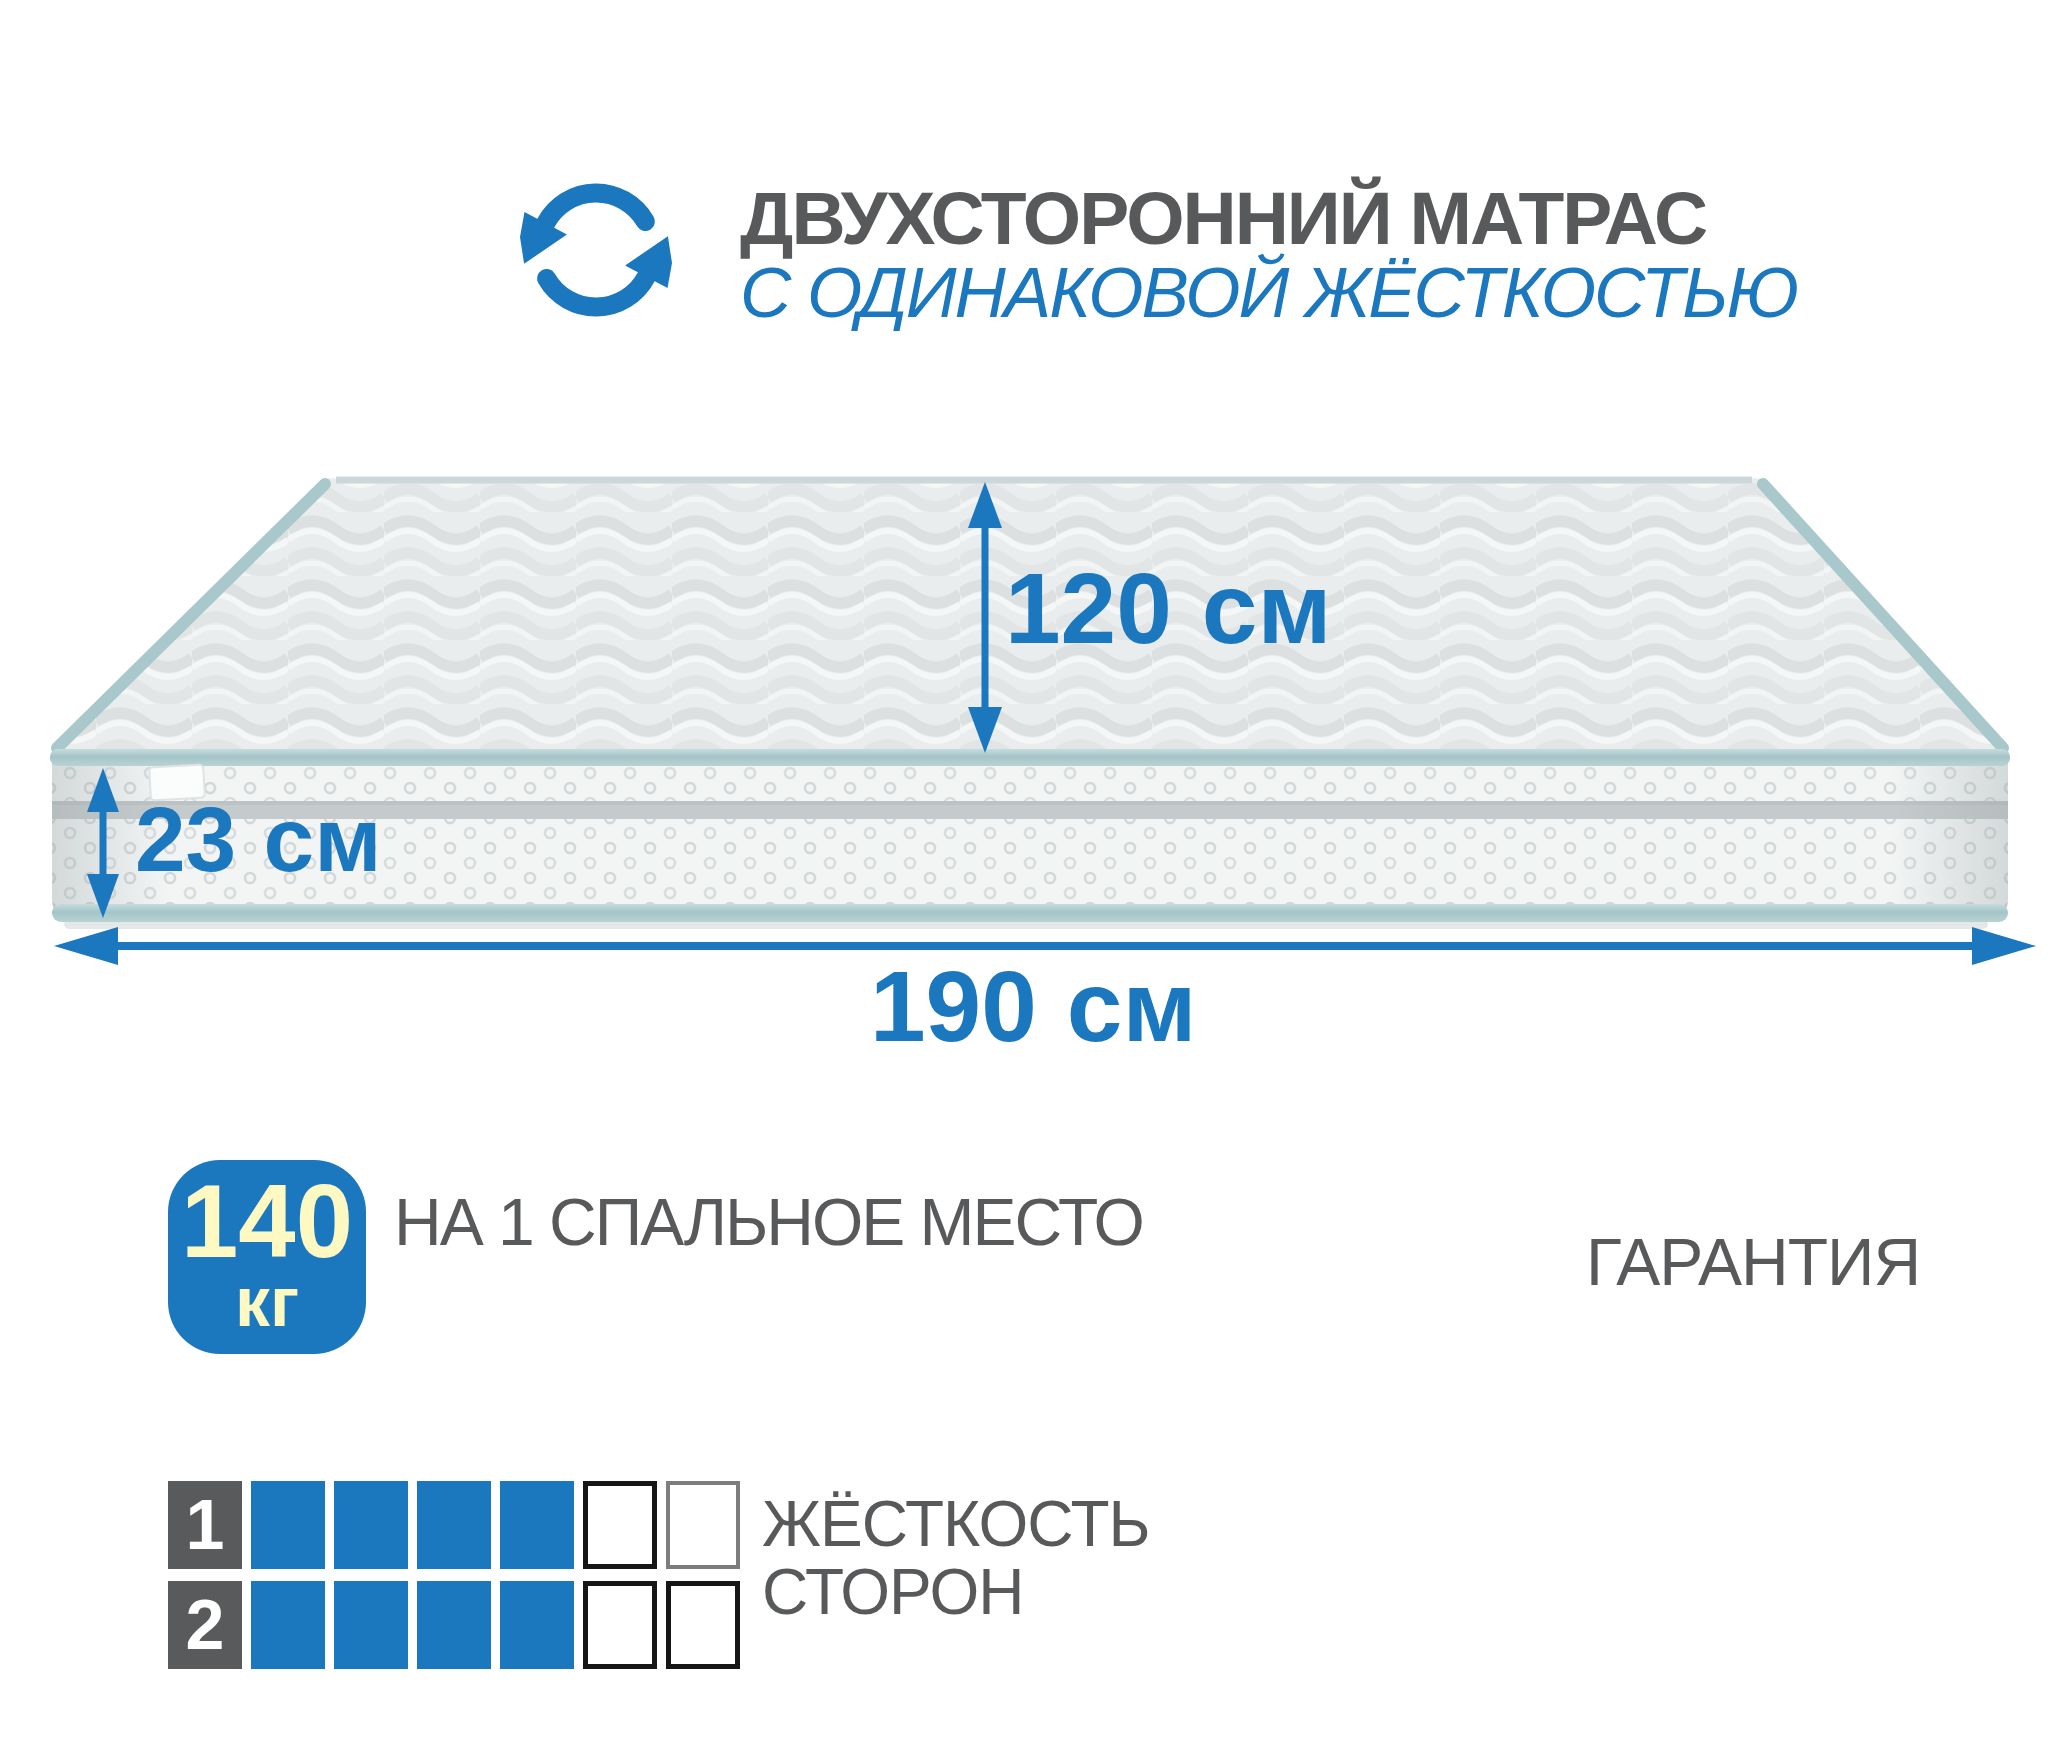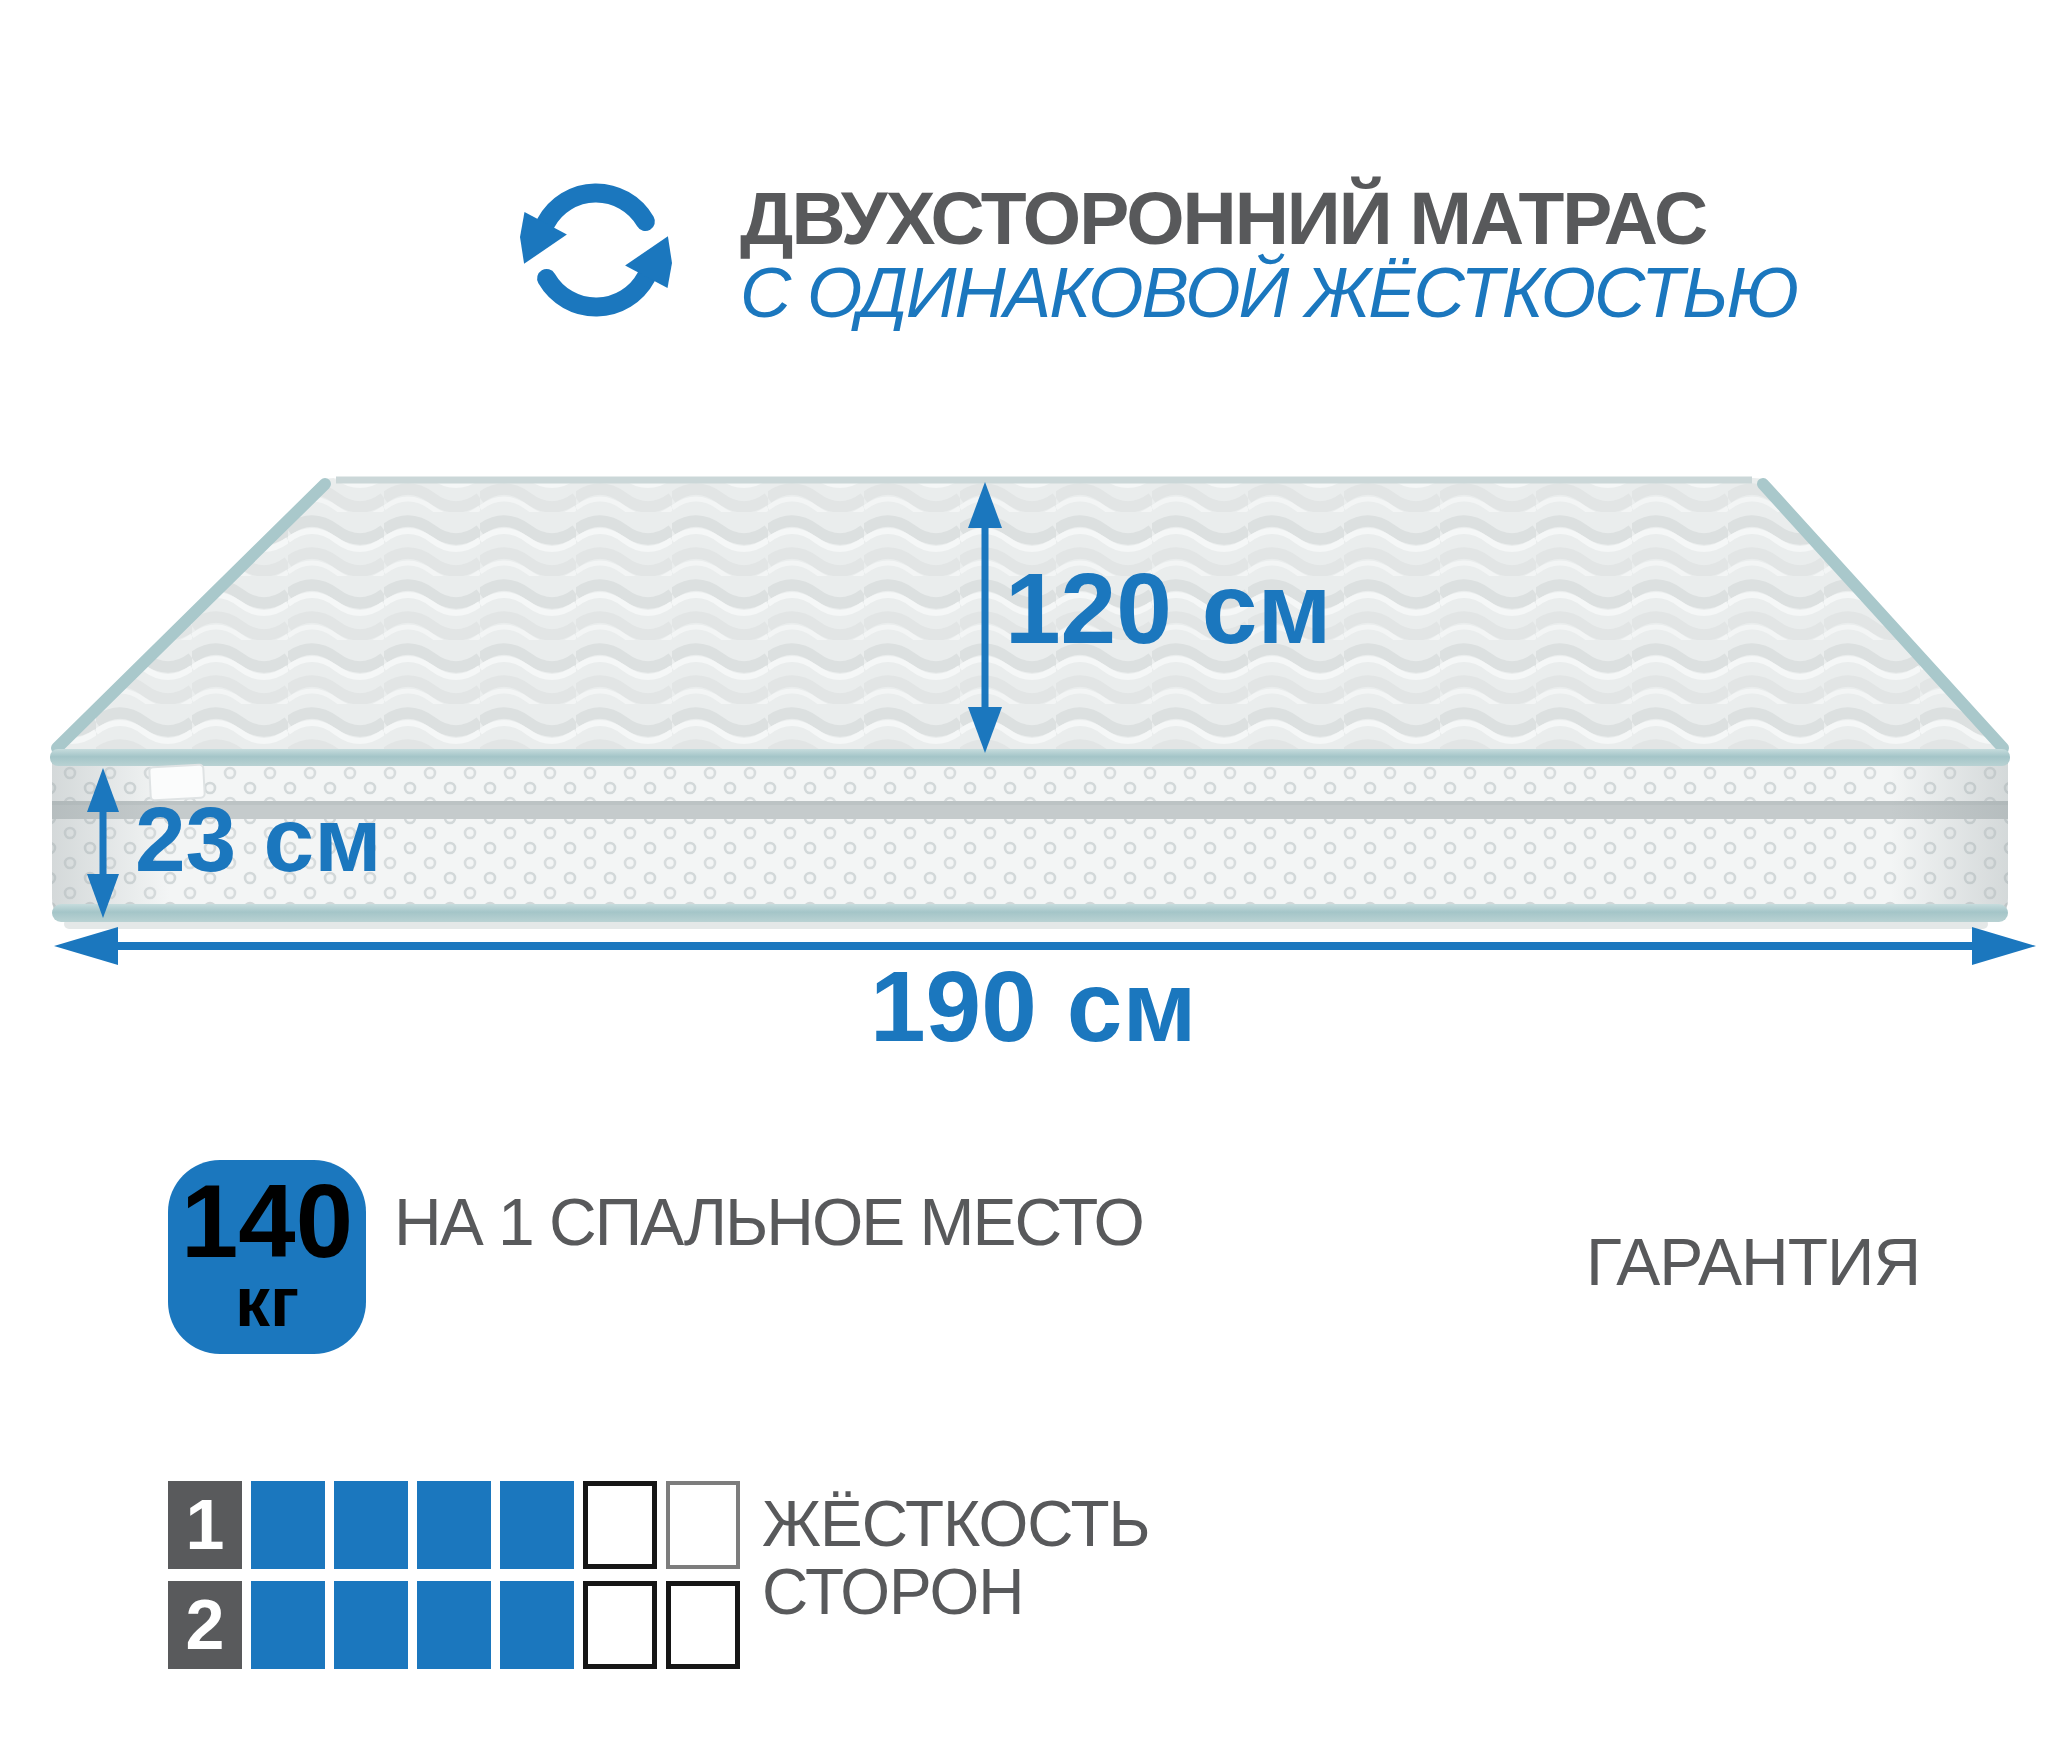--- a/index.html
+++ b/index.html
@@ -27,21 +27,21 @@
   .dim{
     position:absolute;color:var(--blue);font-weight:bold;line-height:1;white-space:nowrap;
   }
   .dim .unit{margin-left:0.30em;}
   .dim-120{left:1005px;top:558px;font-size:100px;}
   .dim-23{left:135px;top:794px;font-size:91px;}
   .dim-190{left:870px;top:944px;font-size:100px;margin-top:12px;}
   
   .badge{
     position:absolute;width:198px;height:194px;border-radius:52px;background:var(--blue);
-    color:#000000;display:flex;flex-direction:column;align-items:center;justify-content:center;
+    color:#fef9c3;display:flex;flex-direction:column;align-items:center;justify-content:center;
   }
   .badge .value{font-size:103px;font-weight:bold;line-height:0.88;}
   .badge .unit{font-size:70px;font-weight:bold;line-height:1.0;}
   .badge-load{left:168px;top:1160px;}
   .badge-warranty{left:1354px;top:1160px;}
   .load-desc{
     position:absolute;left:394px;top:1183px;
     font-size:66px;color:var(--gray-text);letter-spacing:-2px;line-height:78px;white-space:nowrap;
   }
   .warranty-label{

